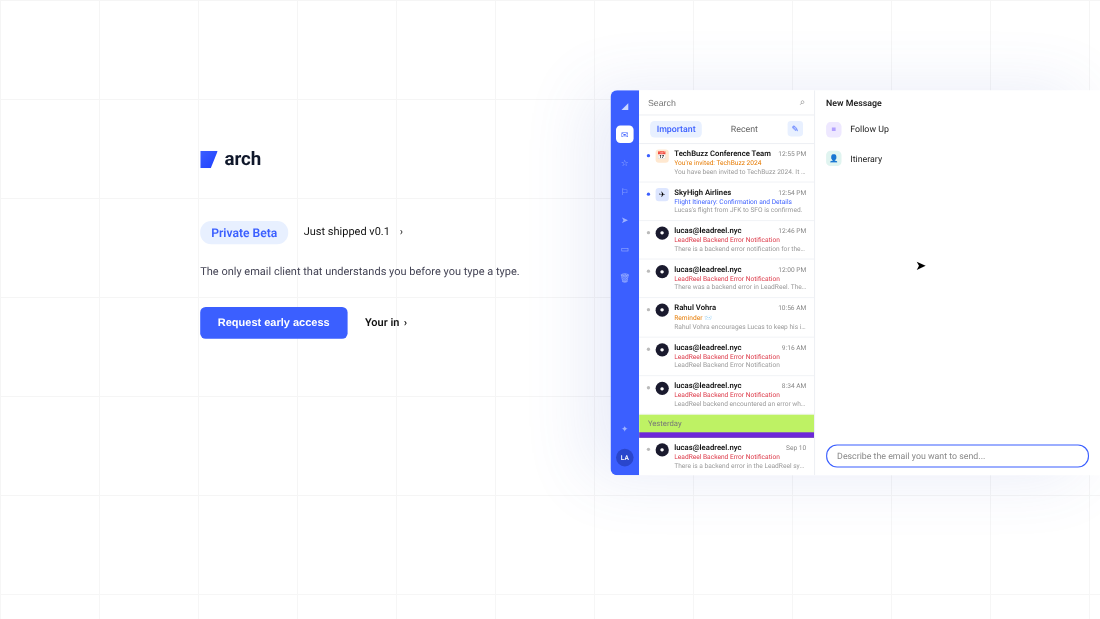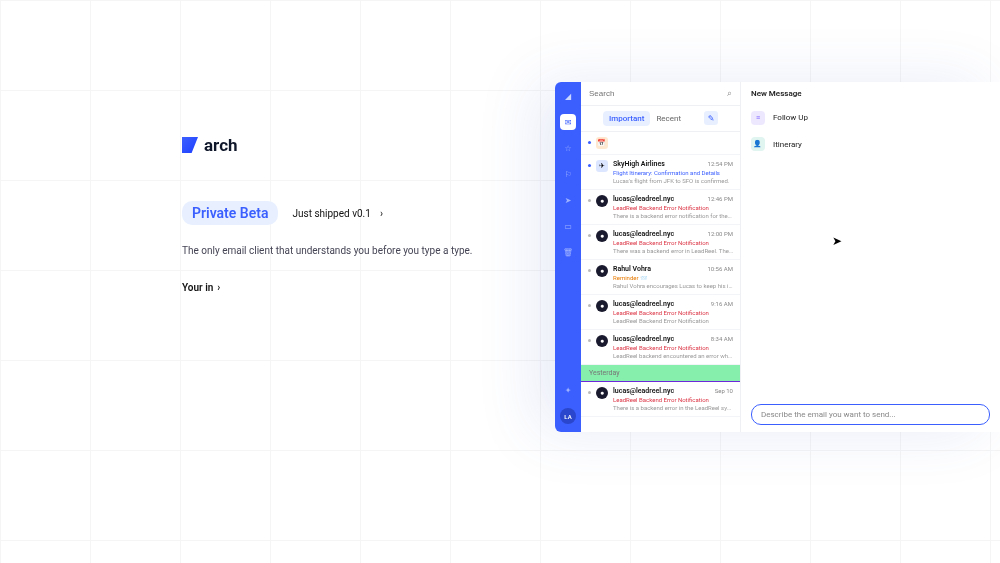--- a/index.html
+++ b/index.html
@@ -32,21 +32,21 @@
   clip-path: polygon(0 0, 100% 0, 60% 100%, 0 100%);
 }
 .logo-text { font-size: 17px; font-weight: 700; color: #0f172a; }
 .top-row {
   display: flex; align-items: center; gap: 14px;
   margin-top: 46px;
 }
 .beta-pill {
   background: #e8f0ff;
   color: #3b5fff;
-  font-size: 14px;
+  font-size: 11px;
   font-weight: 600;
   padding: 4px 10px;
   border-radius: 10px;
 }
 .shipped {
   font-size: 10px;
   color: #111;
   display: flex; align-items: center; gap: 9px;
   cursor: pointer;
 }
@@ -118,22 +118,22 @@
   padding: 6px 8px;
   border-bottom: 1px solid #eef0f4;
 }
 .search-input {
   flex: 1; border: none; background: transparent;
   font-size: 8px; color: #888; outline: none;
 }
 .search-ic { color: #888; font-size: 9px; }
 .tabs-row {
   display: flex; align-items: flex-start;
-  padding: 5px 22px;
-  gap: 0;
+  padding: 5px 10px;
+  gap: 20px;
   border-bottom: 1px solid #eef0f4;
 }
 .tab {
   font-size: 8px; padding: 3px 6px; border-radius: 4px;
   color: #666; cursor: pointer;
 }
 .tab.active { background: #e8f0ff; color: #3b5fff; font-weight: 500; }
 .compose-ic {
   margin-left: auto; width: 14px; height: 14px;
   background: #e8f0ff; border-radius: 3px;
@@ -161,21 +161,21 @@
 .mtop { display: flex; justify-content: space-between; align-items: baseline; }
 .sender { font-size: 7px; font-weight: 600; color: #111; }
 .time { font-size: 6px; color: #888; flex-shrink: 0; margin-left: 4px; }
 .subj { font-size: 6px; color: #666; margin-top: 1px; white-space: nowrap; overflow: hidden; text-overflow: ellipsis; }
 .subj.red { color: #dc3545; }
 .subj.orange { color: #e67a00; }
 .subj.blue { color: #3b5fff; }
 .prev { font-size: 6px; color: #999; margin-top: 1px; white-space: nowrap; overflow: hidden; text-overflow: ellipsis; }
 .divider {
   font-size: 7px; color: #777; padding: 4px 8px;
-  background: #86efac; border-bottom: 1px solid #6d28d9;
+  background: #bef264; border-bottom: 5px solid #6d28d9;
 }
 .compose-col {
   flex: 1;
   display: flex; flex-direction: column;
   padding: 7px 10px;
 }
 .newmsg-title {
   font-size: 8px; font-weight: 600; color: #222;
 }
 .field-row {
@@ -219,20 +219,21 @@
   </div>
   <div class="top-row">
     <span class="beta-pill">Private Beta</span>
     <span class="shipped">
       <span>Just shipped v0.1</span>
       <span>›</span>
     </span>
   </div>
   <p class="sub">The only email client that understands you before you type a type.</p>
   <div class="cta-row">
+    <button class="cta-btn">Request early access</button>
     <span class="signin">
       <span>Your in</span>
       <span>›</span>
     </span>
   </div>
 </div>
 
 <div class="app">
   <div class="sidebar">
     <div class="side-ic">◢</div>
@@ -254,20 +255,28 @@
     </div>
     <div class="tabs-row">
       <span class="tab active">Important</span>
       <span class="tab">Recent</span>
       <span class="compose-ic">✎</span>
     </div>
     <div class="list" id="msg-list">
         <div class="msg">
     <span class="dot blue"></span>
     <span class="mav orange">📅</span>
+    <div class="minfo">
+      <div class="mtop">
+        <span class="sender">TechBuzz Conference Team</span>
+        <span class="time">12:55 PM</span>
+      </div>
+      <div class="subj orange">You're invited: TechBuzz 2024</div>
+      <div class="prev">You have been invited to TechBuzz 2024. It is a con</div>
+    </div>
         </div>
         <div class="msg">
     <span class="dot blue"></span>
     <span class="mav blue">✈</span>
     <div class="minfo">
       <div class="mtop">
         <span class="sender">SkyHigh Airlines</span>
         <span class="time">12:54 PM</span>
       </div>
       <div class="subj blue">Flight Itinerary: Confirmation and Details</div>

